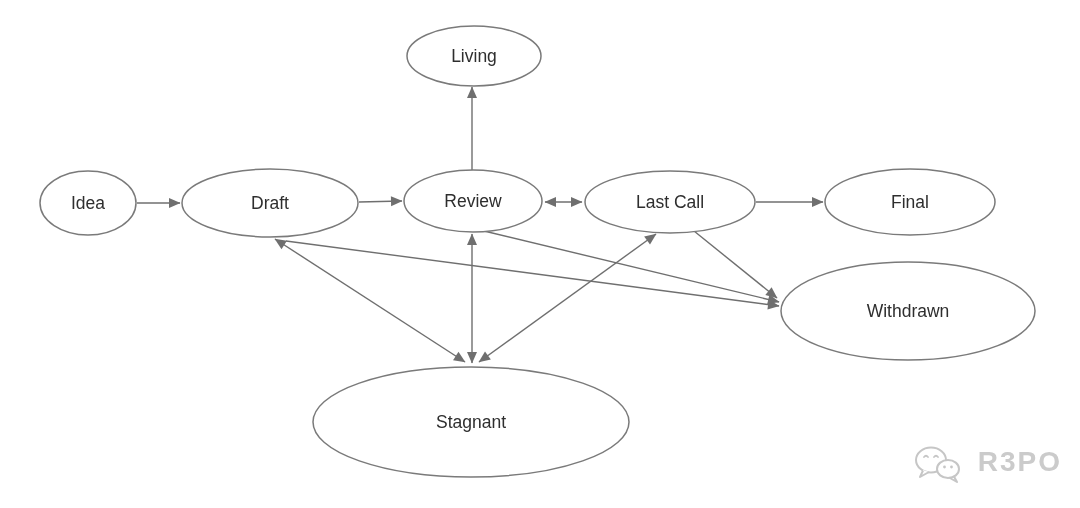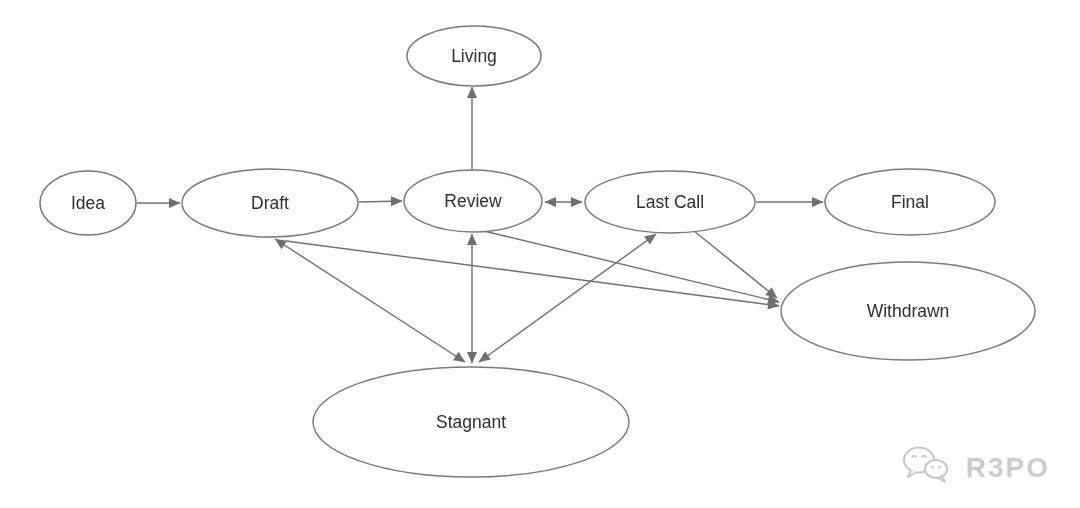--- a/index.html
+++ b/index.html
@@ -13,24 +13,24 @@
   .stage { position: absolute; inset: 0; }
   svg text.node-label {
     font-family: "Liberation Sans", sans-serif;
     font-size: 17.5px;
     fill: #2e2e2e;
     text-anchor: middle;
     dominant-baseline: central;
   }
   .watermark {
     position: absolute;
-    right: 30px;
+    right: 18px;
     bottom: 24px;
     display: flex;
-    align-items: flex-end;
+    align-items: flex-start;
     gap: 11px;
     user-select: none;
   }
   .watermark .wm-text {
     font-family: "Liberation Sans", sans-serif;
     font-size: 28px;
     font-weight: bold;
     letter-spacing: 2px;
     color: #cbcbcb;
     text-shadow: 1px 1px 0 #ffffff;

